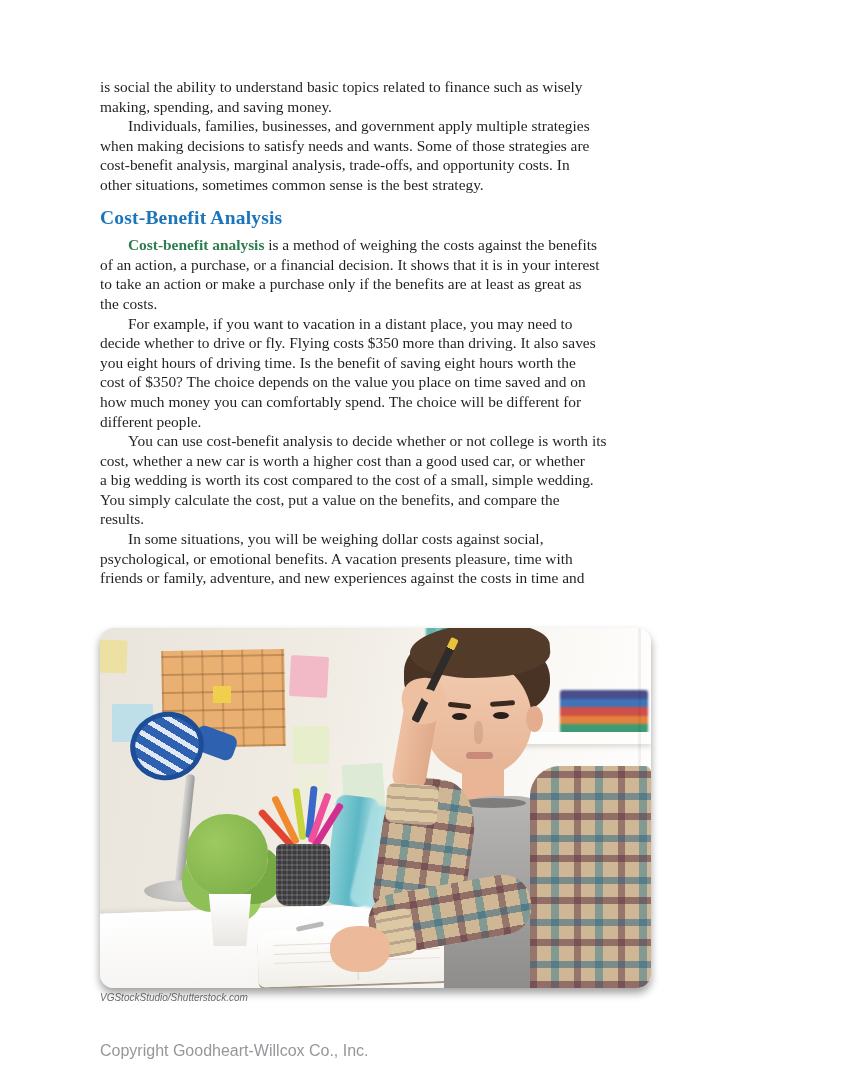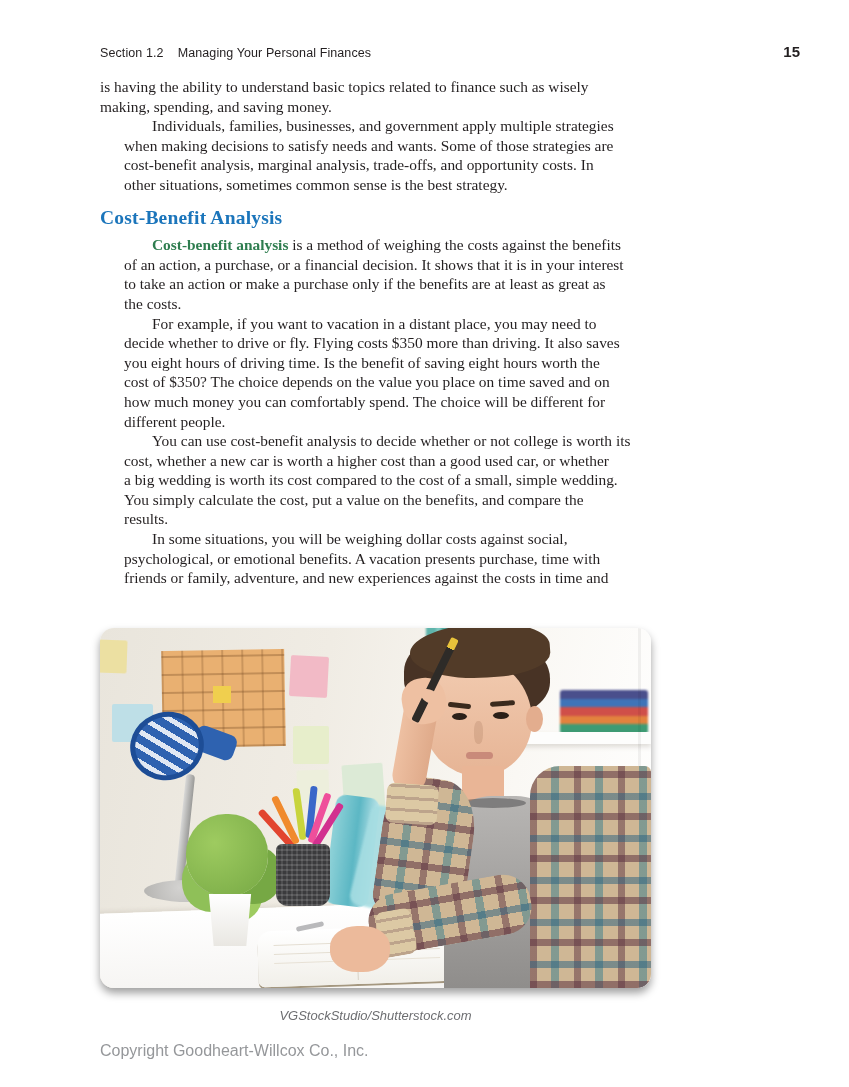--- a/index.html
+++ b/index.html
@@ -18,21 +18,21 @@
   .running-head .rh-title { margin-left:14px; }
   .page-number { font-size:15px; font-weight:bold; color:#231f20; }
 
   
   .body-text {
     position:absolute; left:100px; top:77px; width:645px;
     font-family:"Liberation Serif", serif; font-size:15.4px; line-height:19.6px;
     color:#231f20;
   }
   .body-text p { margin:0; white-space:pre-line; }
-  .body-text p.indent { text-indent:28px;margin-left:24px; }
+  .body-text p.indent { text-indent:28px; }
   .section-heading {
     margin:13px 0 8px 0; font-family:"Liberation Serif", serif;
     font-size:19.5px; font-weight:bold; letter-spacing:.2px; color:#1b75bb;
   }
   .term { color:#2e7d4f; font-weight:bold; }
 
   
   .figure-block { position:absolute; left:100px; top:628px; width:551px; margin:0; }
   .photo {
     position:relative; width:551px; height:360px; border-radius:14px; overflow:hidden;
@@ -154,43 +154,37 @@
     background:linear-gradient(90deg,#eec0a2,#dfaa8a); transform:rotate(10deg); z-index:6; }
   .ph-hand { left:302px; top:50px; width:44px; height:46px; background:#eec0a2; border-radius:45%;
     transform:rotate(-10deg); z-index:7; }
   .ph-pencil { left:331px; top:6px; width:8px; height:92px; border-radius:2px;
     background:linear-gradient(#e8c23a 0 12%, #2e2b28 12%); transform:rotate(26deg); z-index:8; }
   .ph-thumb { left:320px; top:62px; width:20px; height:13px; background:#eec0a2; border-radius:50%;
     transform:rotate(28deg); z-index:9; }
   .ph-fist { left:230px; top:298px; width:60px; height:46px; background:#ecba9b; border-radius:45%; z-index:7; }
 
   .photo-credit {
-    width:551px; margin-top:20px; text-align:center;
-    font-size:13px; font-style:italic; color:#6d6e71;
+    width:551px; margin-top:4px; text-align:left;
+    font-size:10px; font-style:italic; color:#6d6e71;
   }
   .figure-caption {
     margin-top:10px; font-size:12.5px; color:#231f20; white-space:nowrap; width:740px;
   }
 
   .page-footer { position:absolute; left:100px; top:1042px; font-size:16px; color:#95979a; }
 </style>
 </head>
 <body>
 
 <div class="page">
 
-  <header class="page-header">
-    <div class="running-head">
-      <span>Section 1.2</span><span class="rh-title">Managing Your Personal Finances</span>
-    </div>
-    <div class="page-number">15</div>
-  </header>
 
   <main class="body-text">
-    <p>is having the ability to understand basic topics related to finance such as wisely
+    <p>is social the ability to understand basic topics related to finance such as wisely
 making, spending, and saving money.</p>
     <p class="indent">Individuals, families, businesses, and government apply multiple strategies
 when making decisions to satisfy needs and wants. Some of those strategies are
 cost-benefit analysis, marginal analysis, trade-offs, and opportunity costs. In
 other situations, sometimes common sense is the best strategy.</p>
     <h2 class="section-heading">Cost-Benefit Analysis</h2>
     <p class="indent"><strong class="term">Cost-benefit analysis</strong><span> is a method of weighing the costs against the benefits
 of an action, a purchase, or a financial decision. It shows that it is in your interest
 to take an action or make a purchase only if the benefits are at least as great as
 the costs.</span></p>
@@ -199,21 +193,21 @@
 you eight hours of driving time. Is the benefit of saving eight hours worth the
 cost of $350? The choice depends on the value you place on time saved and on
 how much money you can comfortably spend. The choice will be different for
 different people.</p>
     <p class="indent">You can use cost-benefit analysis to decide whether or not college is worth its
 cost, whether a new car is worth a higher cost than a good used car, or whether
 a big wedding is worth its cost compared to the cost of a small, simple wedding.
 You simply calculate the cost, put a value on the benefits, and compare the
 results.</p>
     <p class="indent">In some situations, you will be weighing dollar costs against social,
-psychological, or emotional benefits. A vacation presents purchase, time with
+psychological, or emotional benefits. A vacation presents pleasure, time with
 friends or family, adventure, and new experiences against the costs in time and</p>
   </main>
 
   <figure class="figure-block">
     <div class="photo">
 
       <div class="ph-sticky st-yellow"></div>
       <div class="ph-sticky st-blue"></div>
       <div class="ph-calendar"></div>
       <div class="ph-calendar-note"></div>

